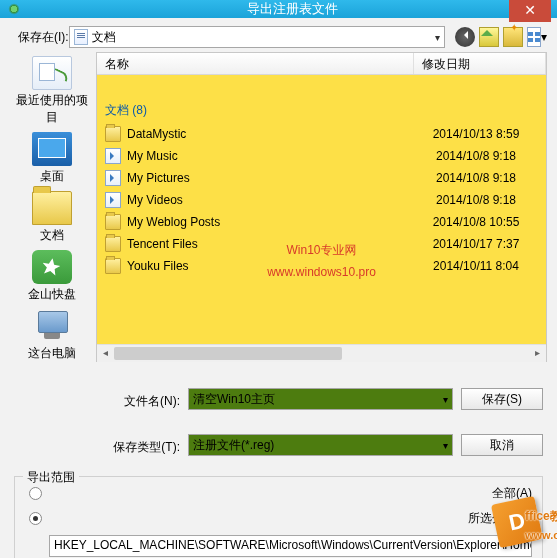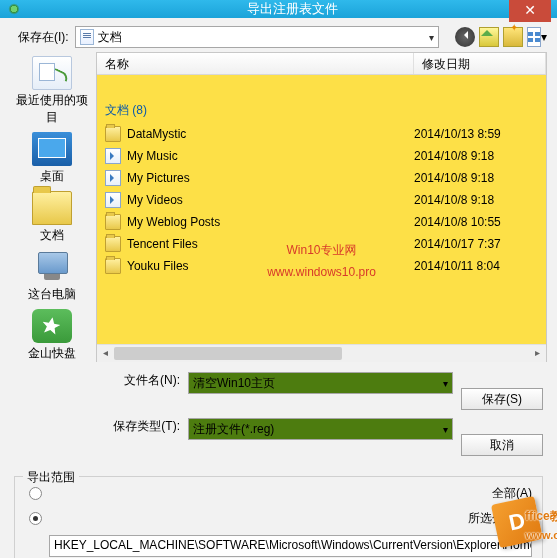--- a/index.html
+++ b/index.html
@@ -3,21 +3,21 @@
 <meta charset="utf-8">
 <style>
 * { box-sizing: border-box; margin: 0; padding: 0; font-family: "Microsoft YaHei", SimSun, Arial, sans-serif; font-size: 12px; }
 body { background: #fff; width: 557px; height: 558px; position: relative; }
 .window { width: 557px; }
 .titlebar { height: 18px; background: linear-gradient(#2fb9eb,#1ba3d9); display: flex; align-items: center; color: #fff; position: relative; }
 .titlebar .app-icon { width: 16px; height: 16px; margin: 0 6px; background: radial-gradient(circle,#6fd16f 30%,#3a8f3a 31%,transparent 50%); border-radius: 2px; }
 .titlebar .title { flex: 1; text-align: center; font-size: 13px; color: #fff; }
 .titlebar .close { width: 42px; height: 22px; background: #c94b3a; color:#fff; text-align:center; line-height:20px; position:absolute; right:6px; top:0; font-size:14px; }
 .body { background:#f2f2f2; padding:0 0 6px 0; }
-.row1 { display:flex; align-items:center; padding:8px 10px 4px 18px; gap:6px; }
+.row1 { display:flex; align-items:center; padding:8px 10px 4px 18px; }
 .lbl { color:#000; }
 .pathcombo { flex:1; height:22px; background:#fff; border:1px solid #a7a7a7; display:flex; align-items:center; padding:0 4px; }
 .pathcombo .doc-icon { width:14px; height:16px; background:linear-gradient(#fff,#e8f0ff); border:1px solid #9bb6d6; margin-right:4px; position:relative; }
 .pathcombo .doc-icon::after{content:"";position:absolute;left:2px;top:3px;width:8px;height:1px;background:#5a7aa8;box-shadow:0 2px #5a7aa8,0 4px #5a7aa8;}
 .pathcombo .dd { margin-left:auto; font-size:10px; color:#333; }
 .navicons { display:flex; gap:4px; margin-left:10px; }
 .navicons span { width:20px; height:20px; display:flex; align-items:center; justify-content:center; }
 .ic-back { width:16px;height:16px;border-radius:50%;background:radial-gradient(#666,#333);position:relative;}
 .ic-back::after{content:"";position:absolute;left:5px;top:4px;border:4px solid transparent;border-right-color:#fff;}
 .ic-up { width:14px;height:16px;background:linear-gradient(#fff799,#d9c83a);border:1px solid #b0a030;position:relative;}
@@ -46,31 +46,31 @@
 .listarea { flex:1; background:#fde047; border:1px solid #c8c8c8; display:flex; flex-direction:column; }
 .listhdr { display:flex; background:linear-gradient(#fff,#f0f0f0); border-bottom:1px solid #d8d8d8; height:22px; }
 .listhdr div { padding:3px 8px; border-right:1px solid #e0e0e0; }
 .col-name { flex:1; }
 .col-date { width:132px; }
 .listbody { flex:1; overflow:hidden; padding:2px 0; position:relative;margin-top:22px; }
 .grouphdr { color:#0a5aaa; padding:3px 8px 4px; }
 .filerow { display:flex; align-items:center; padding:2px 8px; height:22px; }
 .filerow .fi { width:16px; height:16px; margin-right:6px; flex-shrink:0; }
 .filerow .fn { flex:1; color:#000; }
-.filerow .fd { width:124px; color:#000; }
+.filerow .fd { width:124px; color:#000;text-align:center; }
 .i-folder{background:linear-gradient(#fff0a0,#e8c84a);border:1px solid #c0a030;border-radius:1px;position:relative;}
 .i-folder::before{content:"";position:absolute;left:0;top:-3px;width:7px;height:3px;background:#e8c84a;border:1px solid #c0a030;border-bottom:none;}
 .i-media{background:linear-gradient(#fff,#e8f0fa);border:1px solid #8aa6cc;position:relative;}
 .i-media::after{content:"";position:absolute;left:4px;top:3px;border:4px solid transparent;border-left-color:#3a7ac0;}
 .watermark { position:absolute; left:50%; top:142px; transform:translateX(-50%); color:#d83a2a; font-size:16px; text-align:center; line-height:22px; pointer-events:none; font-family:SimSun,serif; }
 .hscroll { height:17px; background:#f0f0f0; border-top:1px solid #e0e0e0; display:flex; align-items:center; }
 .hscroll .ar { width:17px; height:17px; background:#f0f0f0; text-align:center; line-height:15px; color:#666; font-size:10px;}
 .hscroll .track { flex:1; height:17px; background:#f0f0f0; position:relative;}
 .hscroll .thumb { position:absolute; left:0; top:2px; width:55%; height:13px; background:#cdcdcd; border-radius:2px;}
-.formrow { display:flex; align-items:flex-start; padding:4px 14px 4px 100px; gap:8px;}
+.formrow { display:flex; align-items:flex-end; padding:4px 14px 4px 100px; gap:8px;}
 .formrow .flbl { width:80px; text-align:right; }
 .formrow .finput { flex:1; height:22px; background:#4d7c0f; border:1px solid #a7a7a7; padding:0 4px; display:flex; align-items:center;}
 .formrow .finput .dd { margin-left:auto; font-size:10px;}
 .btn { width:82px; height:22px; background:linear-gradient(#fff,#e8e8e8); border:1px solid #a0a0a0; text-align:center; line-height:20px;margin-top:16px;}
 .groupbox { margin:16px 14px 2px; border:1px solid #d0d0d0; padding:4px 10px 12px; position:relative;}
 .groupbox .gtitle { position:absolute; left:8px; top:-8px; background:#f2f2f2; padding:0 4px;}
 .radio { display:flex; align-items:center; gap:6px; margin:4px 0 8px 4px;justify-content:space-between;}
 .radio .r { width:13px; height:13px; border:1px solid #888; border-radius:50%; background:#fff; position:relative;}
 .radio .r.checked::after{content:"";position:absolute;left:3px;top:3px;width:5px;height:5px;background:#333;border-radius:50%;}
 .pathinput { margin:4px 0 0 24px; height:22px; background:#fff; border:1px solid #a7a7a7; padding:2px 4px; overflow:hidden; white-space:nowrap;}
@@ -125,26 +125,26 @@
           </div>
         <div class="sb-item">
             <div class="ic ic-desktop"></div>
             <div class="sb-lbl">桌面</div>
           </div>
         <div class="sb-item">
             <div class="ic ic-docs"></div>
             <div class="sb-lbl">文档</div>
           </div>
         <div class="sb-item">
+            <div class="ic ic-ks"></div>
+            <div class="sb-lbl">金山快盘</div>
+          </div>
+        <div class="sb-item">
             <div class="ic ic-pc"></div>
             <div class="sb-lbl">这台电脑</div>
-          </div>
-        <div class="sb-item">
-            <div class="ic ic-ks"></div>
-            <div class="sb-lbl">金山快盘</div>
           </div>
       </div>
 
       <div class="listarea">
         <div class="listhdr">
           <div class="col-name">名称</div>
           <div class="col-date">修改日期</div>
         </div>
         <div class="listbody" id="listbody">
           <div class="grouphdr">文档 (8)</div>

